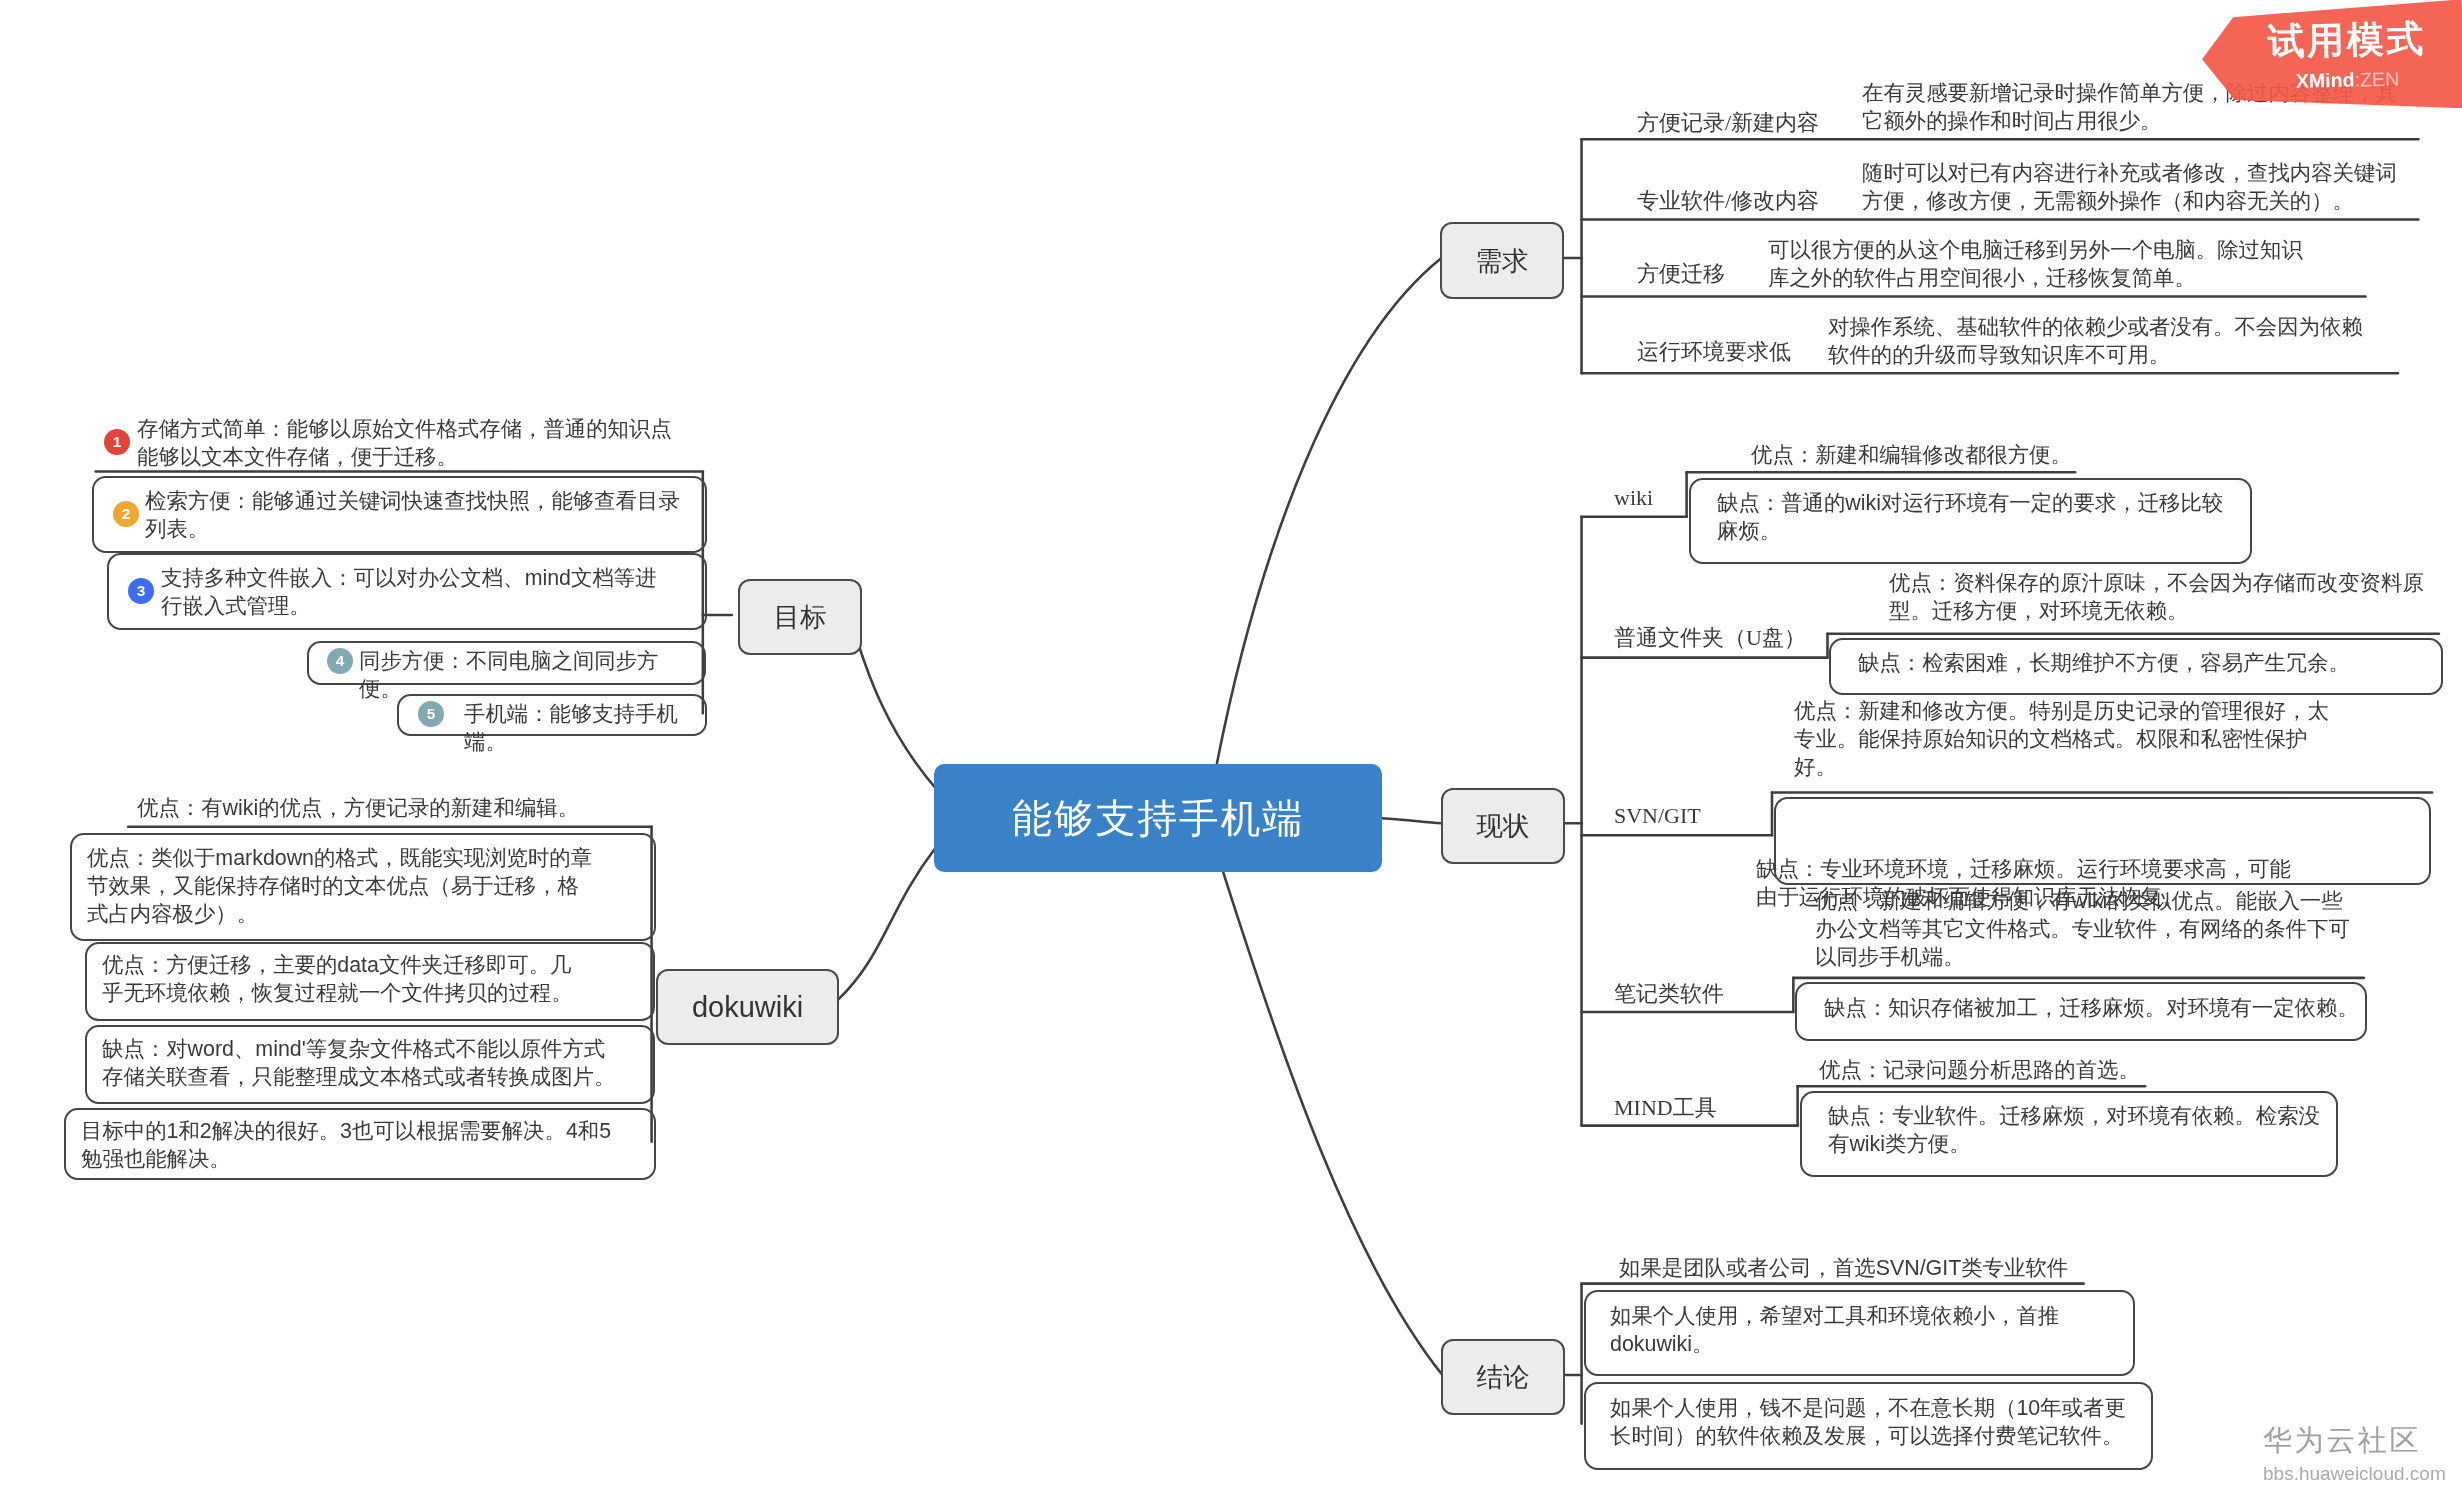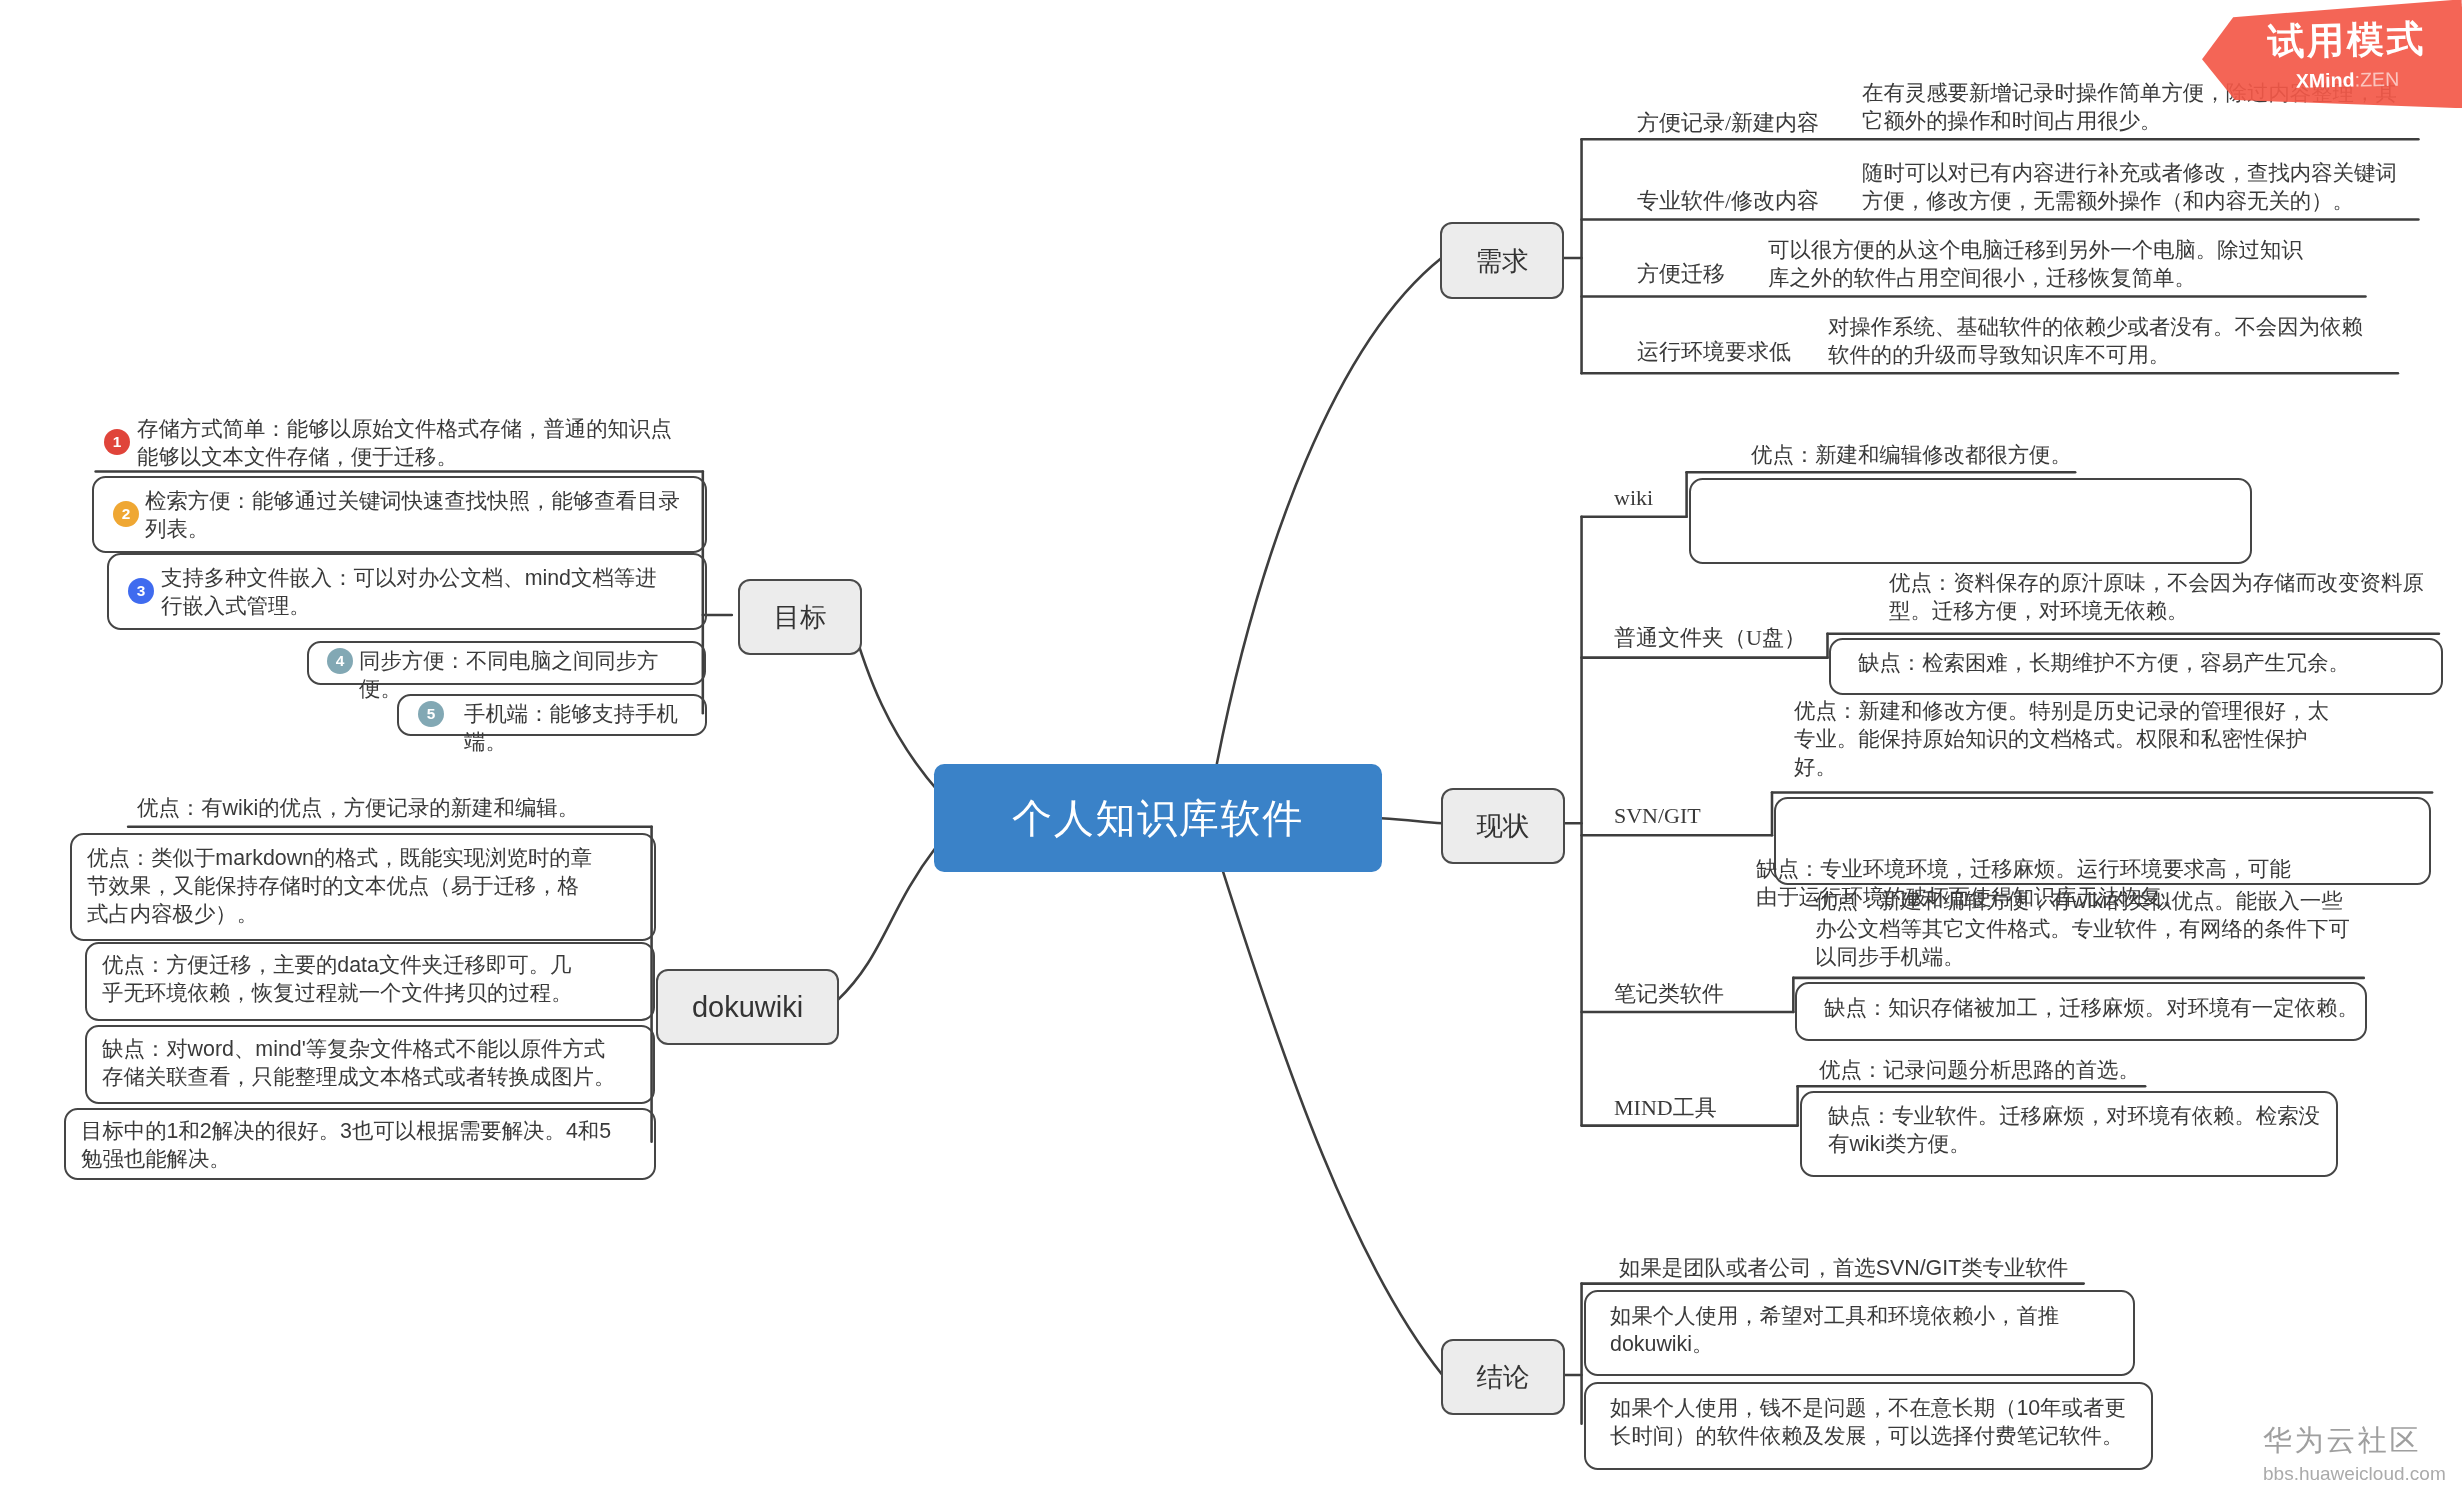--- a/index.html
+++ b/index.html
@@ -74,40 +74,41 @@
       <path d="M 2075 928 L 2075 978"></path>
       <path d="M 2100 1145 L 2100 1185"></path>
       <path d="M 2105 1272 L 2105 1318"></path>
 
       <path d="M 1852 1503 L 2440 1503"></path>
       <path d="M 112 552 L 823 552"></path>
       <path d="M 150 968 L 763 968"></path>
     </g>
   </svg>
 
-  <div class="root" style="left:934px;top:764px;width:448px;height:108px;">个人知识库软件</div>
+  <div class="root" style="left:934px;top:764px;width:448px;height:108px;">能够支持手机端</div>
 
   <div class="tnode" style="left:1440px;top:222px;width:120px;height:73px;">需求</div>
   <div class="tnode" style="left:1441px;top:788px;width:120px;height:72px;">现状</div>
   <div class="tnode" style="left:1441px;top:1339px;width:120px;height:72px;">结论</div>
   <div class="tnode" style="left:738px;top:579px;width:120px;height:72px;">目标</div>
   <div class="tnode" style="left:656px;top:969px;width:179px;height:72px;font-size:29px;">dokuwiki</div>
 
   <div class="lbl" style="left:1637px;top:108px;">方便记录/新建内容</div>
   <div class="txt" style="left:1862px;top:79px;width:547px;">在有灵感要新增记录时操作简单方便，除过内容整理，其它额外的操作和时间占用很少。</div>
   <div class="lbl" style="left:1637px;top:186px;">专业软件/修改内容</div>
   <div class="txt" style="left:1862px;top:159px;width:547px;">随时可以对已有内容进行补充或者修改，查找内容关键词方便，修改方便，无需额外操作（和内容无关的）。</div>
   <div class="lbl" style="left:1637px;top:259px;">方便迁移</div>
   <div class="txt" style="left:1768px;top:236px;width:547px;">可以很方便的从这个电脑迁移到另外一个电脑。除过知识库之外的软件占用空间很小，迁移恢复简单。</div>
   <div class="lbl" style="left:1637px;top:337px;">运行环境要求低</div>
   <div class="txt" style="left:1828px;top:313px;width:547px;">对操作系统、基础软件的依赖少或者没有。不会因为依赖软件的的升级而导致知识库不可用。</div>
 
   <div class="lbl" style="left:1614px;top:483px;">wiki</div>
   <div class="txt" style="left:1751px;top:441px;width:530px;">优点：新建和编辑修改都很方便。</div>
   <div class="obox" style="left:1689px;top:478px;width:559px;height:82px;"></div>
+  <div class="txt" style="left:1717px;top:489px;width:512px;">缺点：普通的wiki对运行环境有一定的要求，迁移比较麻烦。</div>
 
   <div class="lbl" style="left:1614px;top:623px;">普通文件夹（U盘）</div>
   <div class="txt" style="left:1889px;top:569px;width:547px;">优点：资料保存的原汁原味，不会因为存储而改变资料原型。迁移方便，对环境无依赖。</div>
   <div class="obox" style="left:1829px;top:638px;width:610px;height:53px;"></div>
   <div class="txt" style="left:1858px;top:649px;width:589px;">缺点：检索困难，长期维护不方便，容易产生冗余。</div>
 
   <div class="lbl" style="left:1614px;top:801px;">SVN/GIT</div>
   <div class="txt" style="left:1794px;top:697px;width:547px;">优点：新建和修改方便。特别是历史记录的管理很好，太专业。能保持原始知识的文档格式。权限和私密性保护好。</div>
   <div class="obox" style="left:1774px;top:797px;width:653px;height:84px;"></div>
   <div class="txt" style="left:1756px;top:808px;width:547px;margin-top:47px;">缺点：专业环境环境，迁移麻烦。运行环境要求高，可能由于运行环境的破坏而使得知识库无法恢复。</div>

